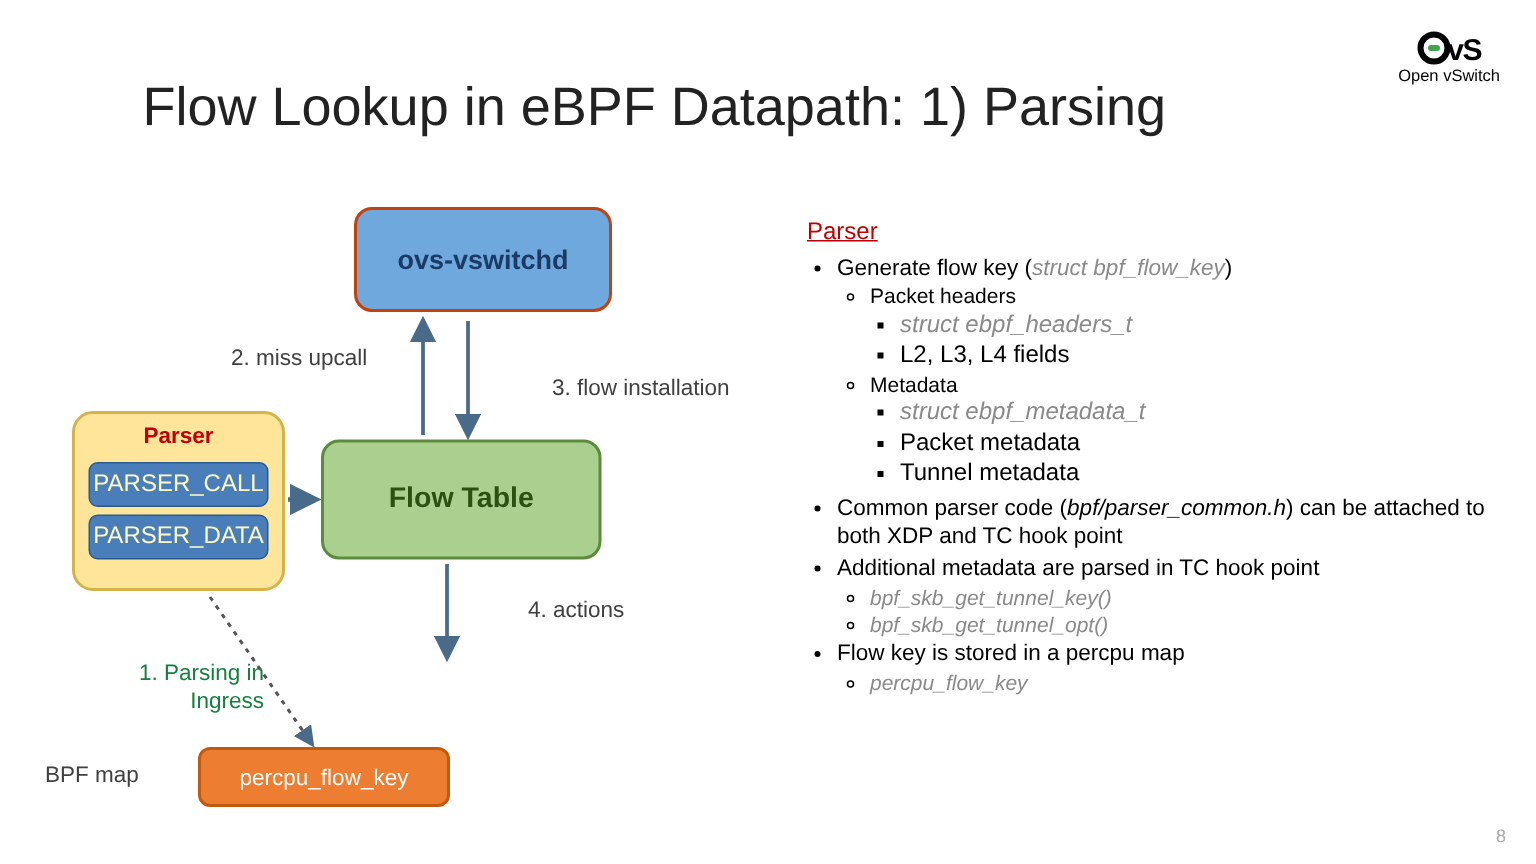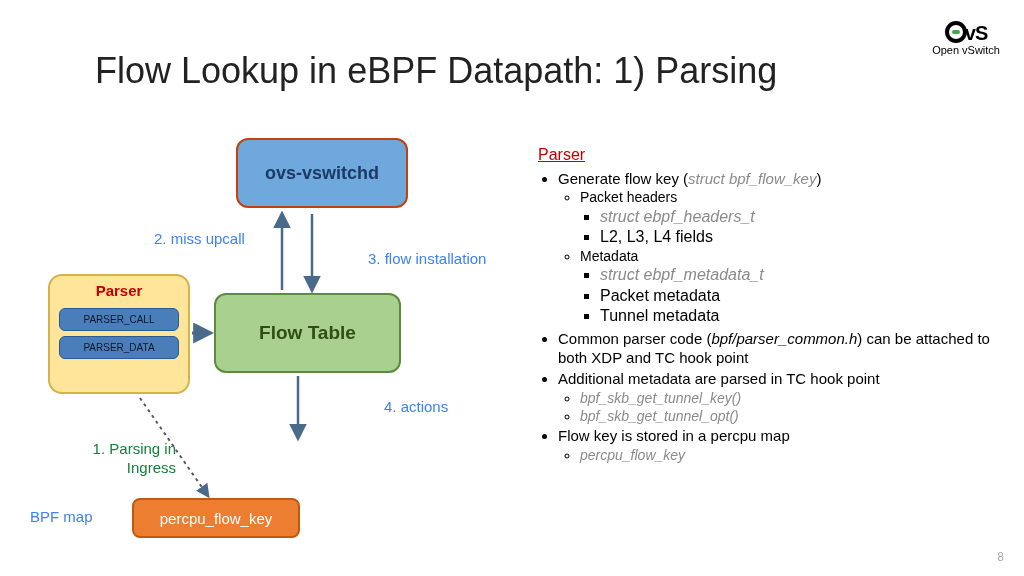--- a/index.html
+++ b/index.html
@@ -98,43 +98,43 @@
   }
   .box-parser .hdr {
     color: #c00000;
     font-weight: 700;
     font-size: 15px;
     margin-bottom: 4px;
   }
   .pchip {
     width: 120px;
     background: #4a7ebb;
-    color: #0f172a;
-    font-size: 10px;
+    color: #fef9c3;
+    font-size: 16px;
     font-weight: 500;
     border: 1px solid #2a5a94;
     border-radius: 6px;
     padding: 5px 0;
     margin-top: 5px;
     text-align: center;
   }
 
   .box-percpu {
     left: 132px; top: 498px;
     width: 168px; height: 40px;
     background: #ed7d31;
     border: 2px solid #c15a11;
     color: #fff;
     font-size: 15px;
     font-weight: 500;
     border-radius: 8px;
   }
 
   
-  .dlabel { position: absolute; font-size: 15px; color: #3b82f6; }
+  .dlabel { position: absolute; font-size: 15px; color: #404040; }
   .dlabel.red { color: #15803d; text-align: right; line-height: 1.25; margin-top: 40px; }
 
   
   svg.arrows {
     position: absolute;
     left: 0; top: 0;
     width: 520px; height: 576px;
     pointer-events: none;
   }
 
@@ -190,21 +190,21 @@
   <div class="pchip">PARSER_CALL</div>
   <div class="pchip">PARSER_DATA</div>
 </div>
 
 <div class="box box-percpu">
   <span>percpu_flow_key</span>
 </div>
 
 <div class="dlabel" style="left:154px; top:230px;">2. miss upcall</div>
 <div class="dlabel" style="left:368px; top:250px;">3. flow installation</div>
-<div class="dlabel" style="left:384px; top:398px;">4. actions</div>
+<div class="dlabel" style="left:352px; top:398px;">4. actions</div>
 <div class="dlabel red" style="left:66px; top:400px; width:110px; white-space:pre-line;">1. Parsing in
 Ingress</div>
 <div class="dlabel" style="left:30px; top:508px;">BPF map</div>
 
 <svg class="arrows">
   <defs>
     <marker id="ah" viewBox="0 0 10 10" refX="8" refY="5" markerWidth="7" markerHeight="7" orient="auto-start-reverse">
       <path d="M 0 0 L 10 5 L 0 10 z" fill="#4a6a8a"></path>
     </marker>
   </defs>

